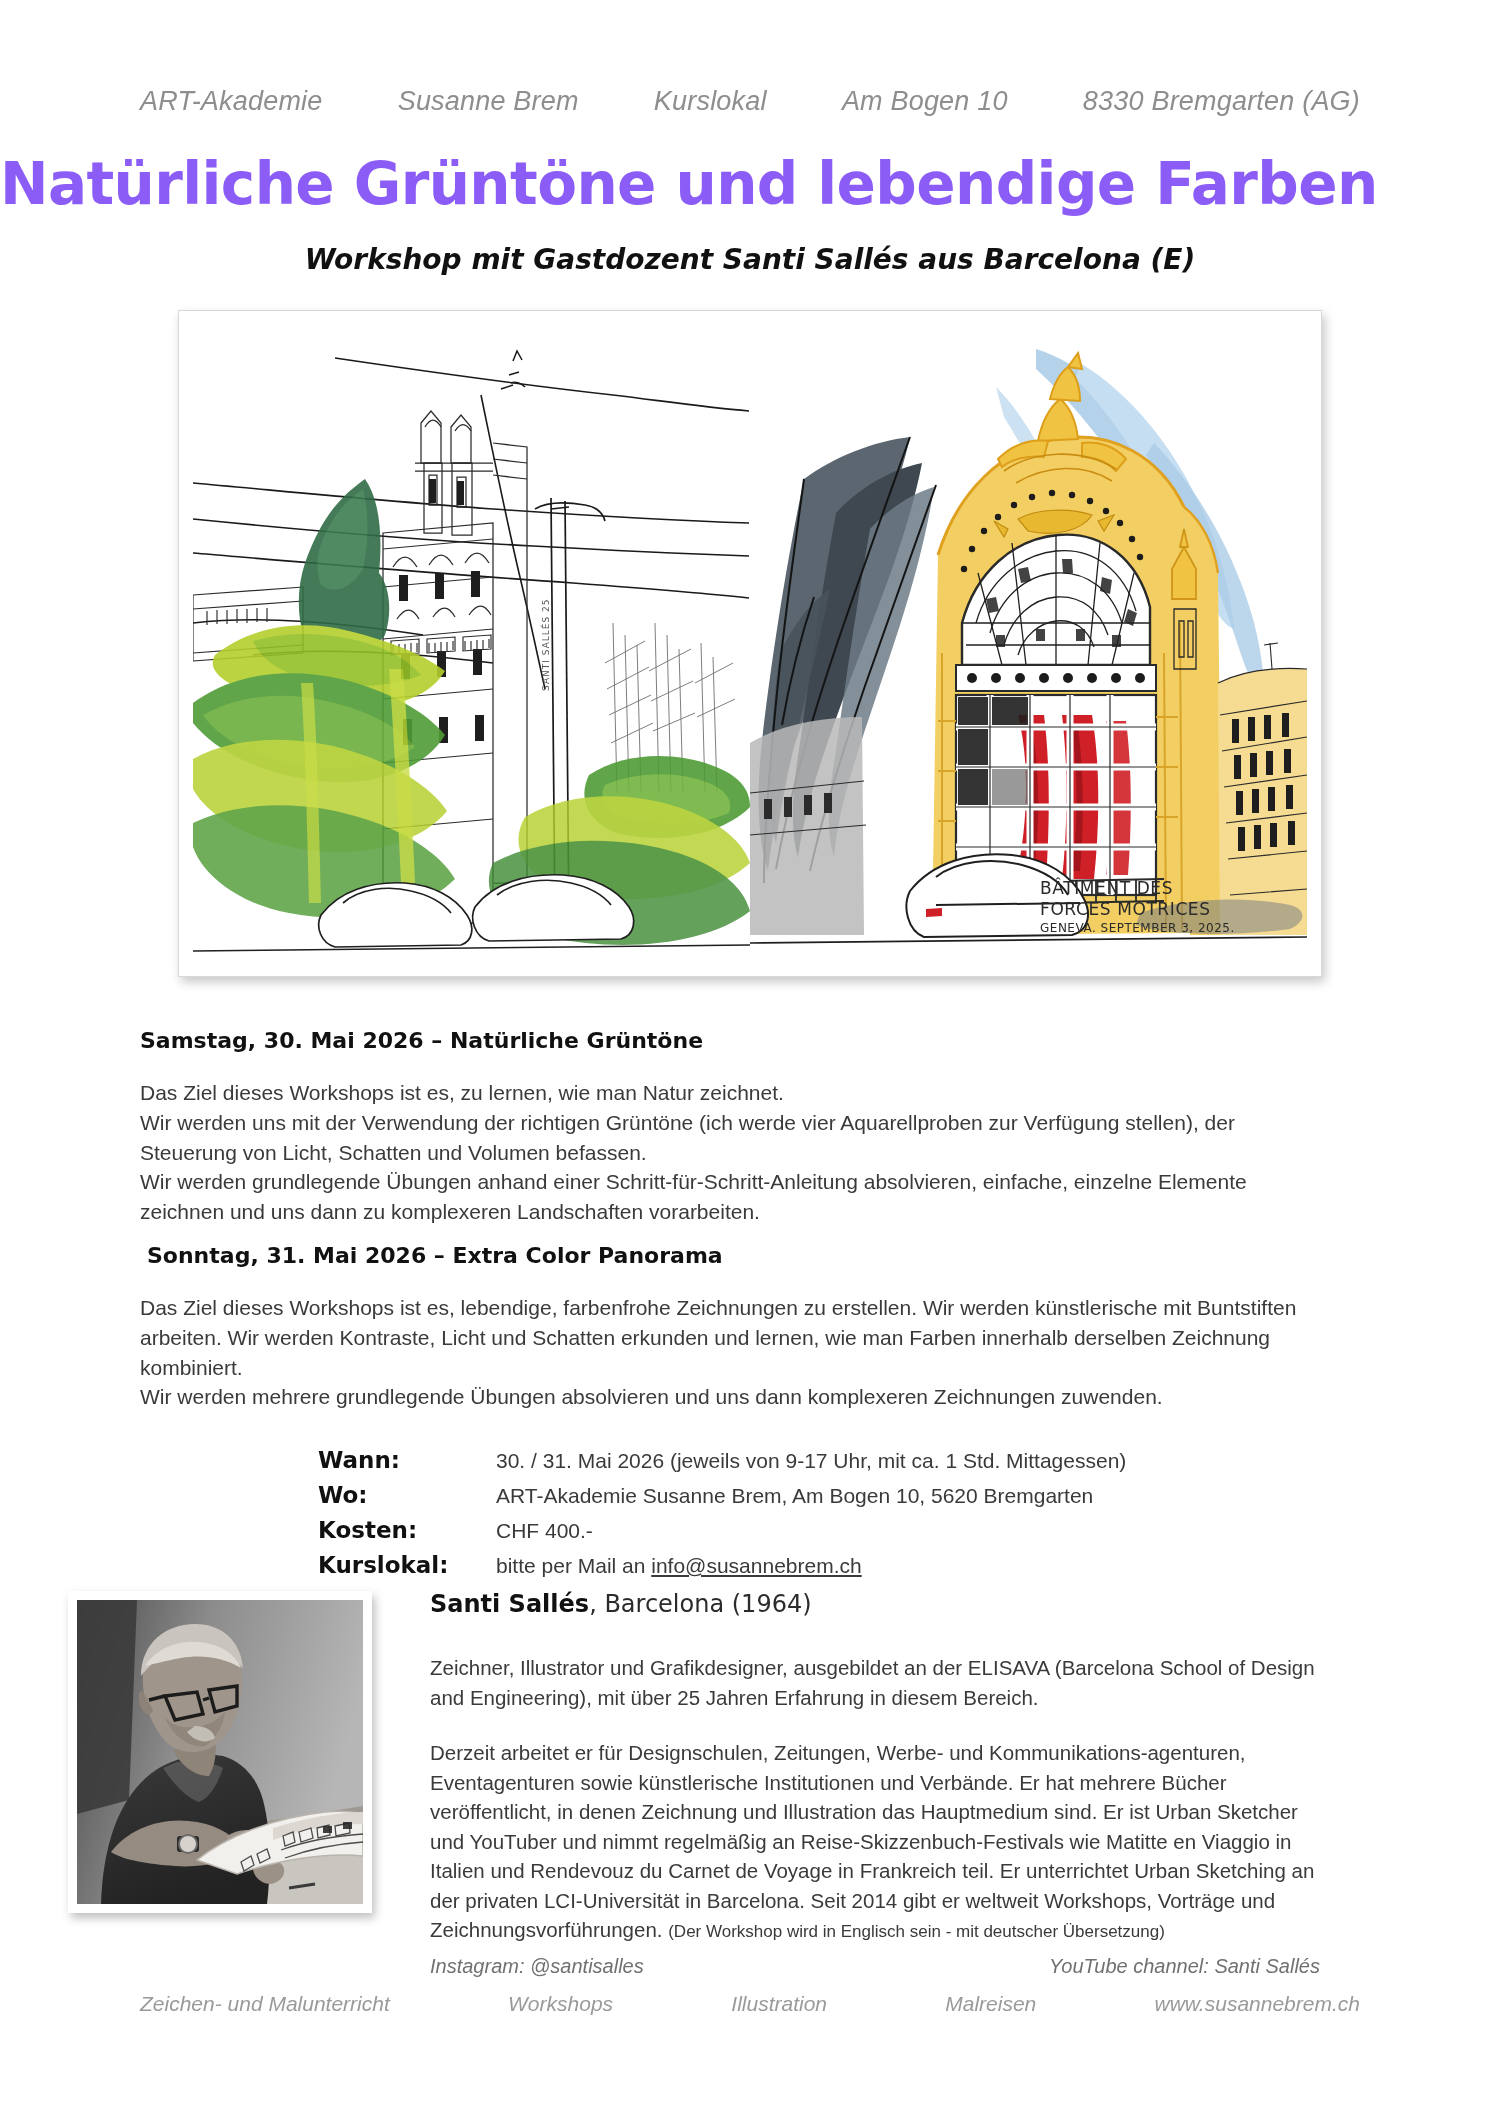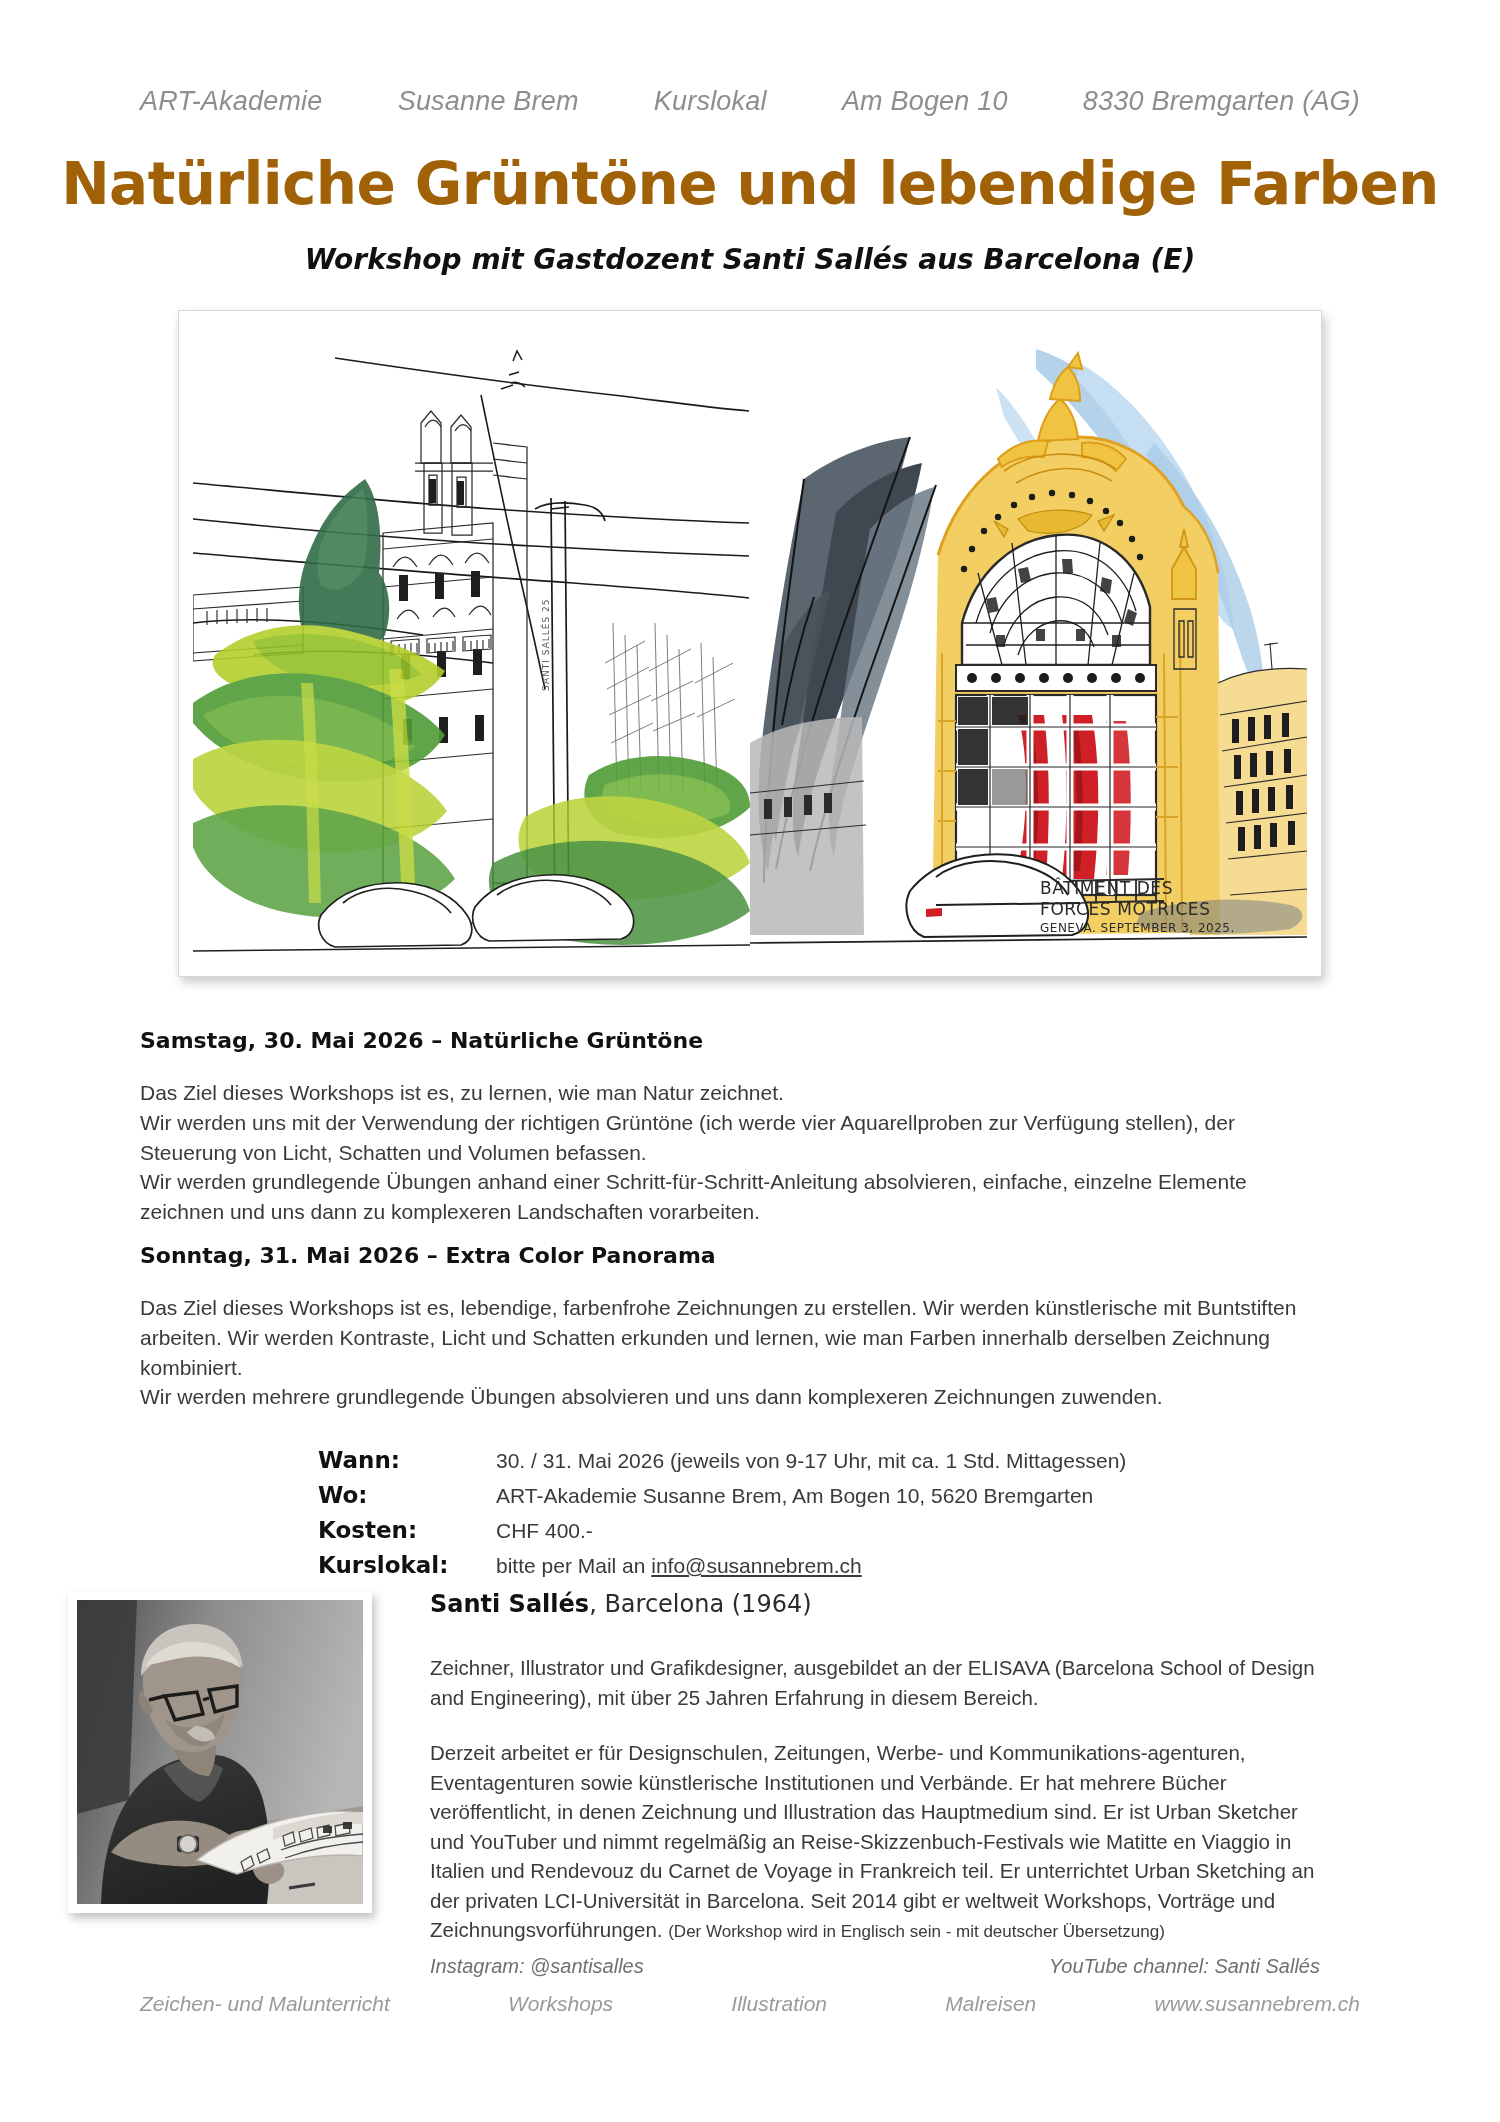--- a/index.html
+++ b/index.html
@@ -39,25 +39,24 @@
     letter-spacing: 0.2px;
   }
   .top-header span { white-space: nowrap; }
 
   
   .main-title {
     position: absolute;
     left: 0;
     top: 150px;
     width: 1500px;
-    text-align: center;
     font-size: 58px;
     font-weight: bold;
     letter-spacing: -0.6px;
-    color: #a16207;
+    color: #8b5cf6;
     font-family: "DejaVu Sans", sans-serif;
   }
   .sub-title {
     position: absolute;
     left: 0;
     top: 243px;
     width: 1500px;
     text-align: center;
     font-size: 28px;
     font-weight: bold;
@@ -132,21 +131,21 @@
     left: 140px;
     width: 1180px;
     font-size: 21px;
     line-height: 1.42;
     color: #3a3a3a;
   }
   .body-block p { margin: 0; }
 
   #sec1-head { top: 1028px; }
   #sec1-body { top: 1078px; }
-  #sec2-head { top: 1243px; }
+  #sec2-head { top: 1243px; margin-left: 7px; }
   #sec2-body { top: 1293px; }
 
   
   .details {
     position: absolute;
     left: 318px;
     top: 1443px;
     font-size: 21px;
     color: #3a3a3a;
   }

